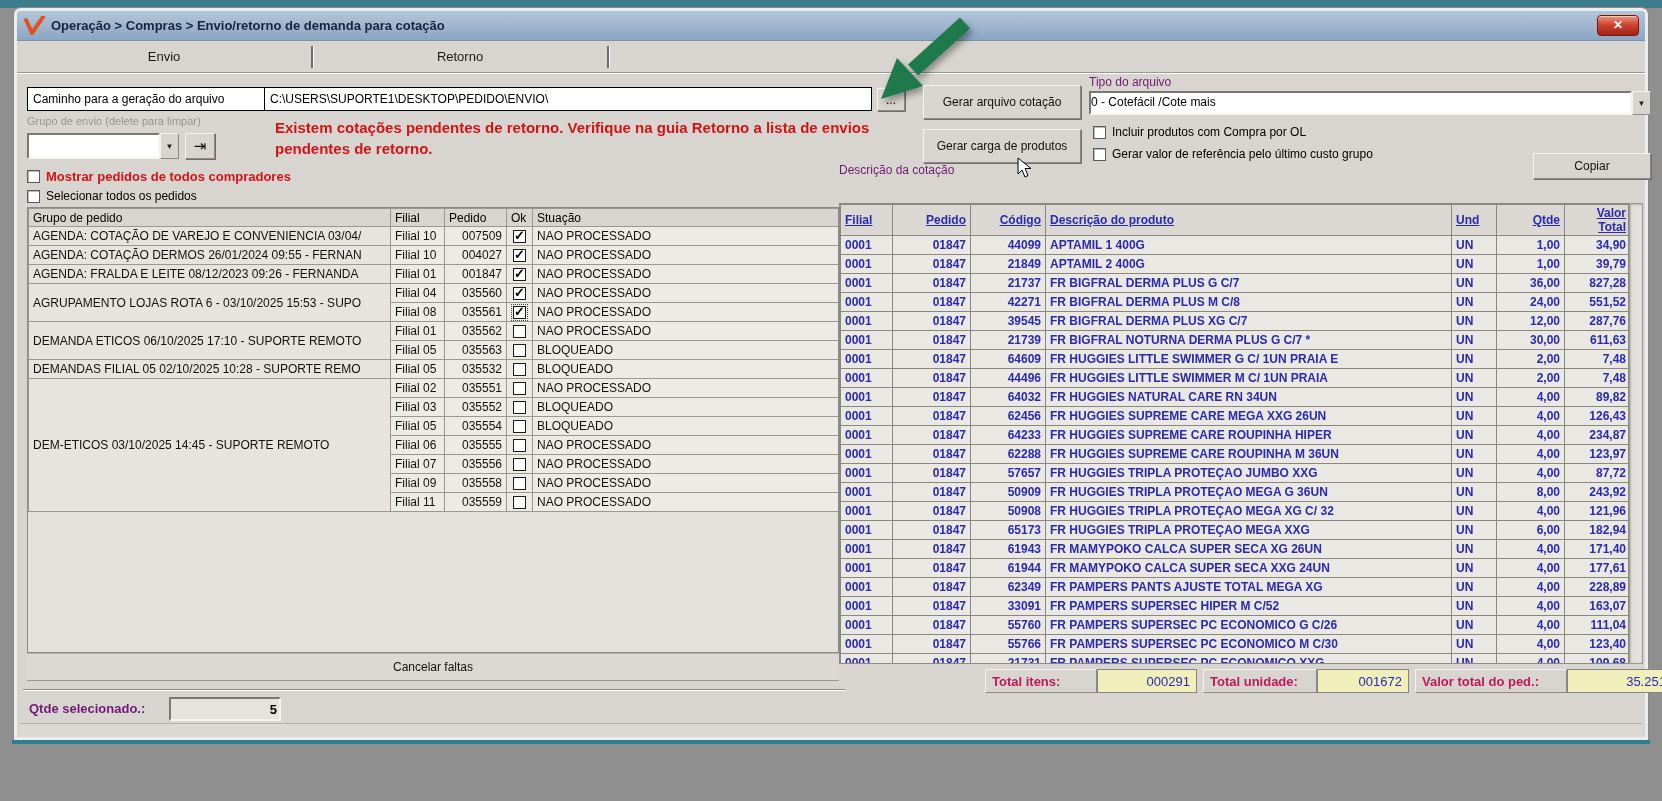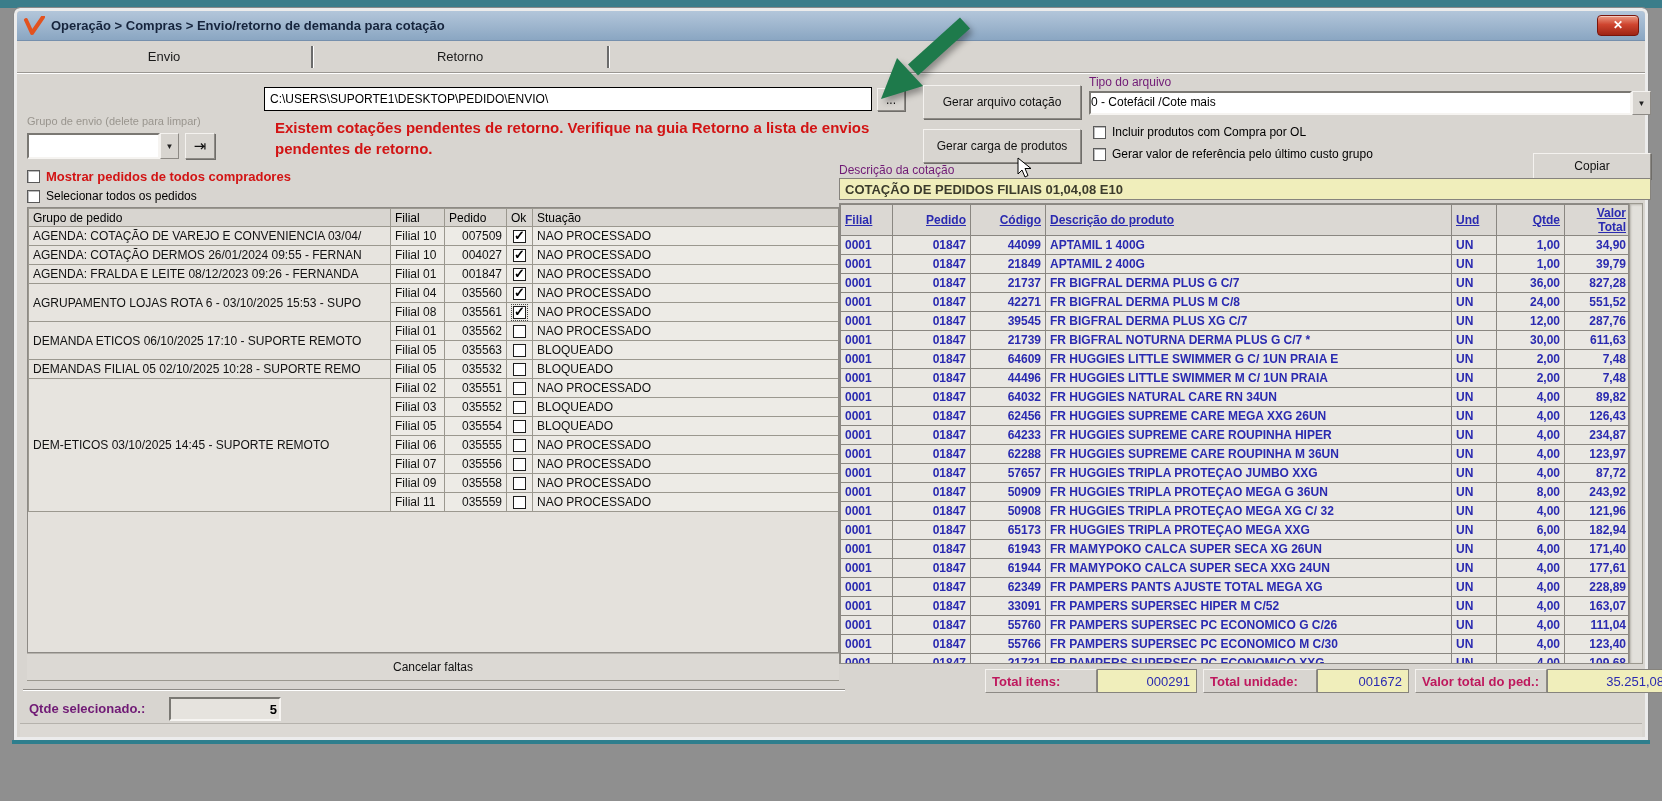--- a/index.html
+++ b/index.html
@@ -110,20 +110,21 @@
     <div class="closebtn"><span>✕</span></div>
   </div>
 
   <div class="tabbar">
     <div class="tab">Envio</div>
     <div class="tabsep"></div>
     <div class="tab">Retorno</div>
     <div class="tabsep"></div>
   </div>
 
+  <div class="cellbox" style="left:10px; top:76px; width:238px; height:24px;">Caminho para a geração do arquivo</div>
   <div class="cellbox" style="left:247px; top:76px; width:608px; height:24px;">C:\USERS\SUPORTE1\DESKTOP\PEDIDO\ENVIO\</div>
   <div class="btn" style="left:860px; top:77px; width:28px; height:23px;">...</div>
 
   <svg class="green-arrow" width="130" height="100" viewBox="0 0 130 100">
     <path d="M118 8 L66 55" stroke="#1e7a4b" stroke-width="15" stroke-linecap="butt"></path>
     <polygon points="34,84 50,43 76,71" fill="#1e7a4b"></polygon>
   </svg>
 
   <div class="btn accel" style="left:906px; top:74px; width:158px; height:34px;">Gerar arquivo cotação</div>
   <div class="btn" style="left:906px; top:118px; width:158px; height:34px;">Gerar carga de produtos</div>
@@ -290,21 +291,20 @@
   </div>
 
   <div class="cancelband" style="left:10px; top:642px; width:812px; height:28px;">Cancelar faltas</div>
 
   <div class="groove" style="left:6px; top:678px; width:822px;"></div>
 
   <div class="lbl" style="left:12px; top:690px; font-size:13px; font-weight:bold;">Qtde selecionado.:</div>
   <div class="qtdefield" style="left:152px; top:686px; width:112px; height:24px;">5</div>
 
   <div class="lbl" style="left:822px; top:152px;">Descrição da cotação</div>
-  <div class="yellowfield" style="left:822px; top:167px; width:812px; height:22px;">COTAÇÃO DE PEDIDOS FILIAIS 01,04,08 E10</div>
 
   <div class="gridwrap" style="left:822px; top:192px; width:790px; height:461px;">
     <table class="rg">
       <colgroup>
           <col style="width:52px">
           <col style="width:78px">
           <col style="width:75px">
           <col style="width:406px">
           <col style="width:45px">
           <col style="width:68px">
@@ -534,20 +534,20 @@
   </div>
   <div class="scrolltrack" style="left:1612px; top:192px; height:461px;"></div>
 
   <div class="totals">
     <div class="tlabel" style="width:112px;">Total itens:</div>
     <div class="tval" style="width:100px;">000291</div>
     <div class="tgap"></div>
     <div class="tlabel" style="width:114px;">Total unidade:</div>
     <div class="tval" style="width:92px;">001672</div>
     <div class="tgap"></div>
-    <div class="tlabel" style="width:132px;">Valor total do ped.:</div>
+    <div class="tlabel" style="width:152px;">Valor total do ped.:</div>
     <div class="tval" style="width:124px;">35.251,08</div>
   </div>
 
   <div class="footerstrip"></div>
 </div>
 
 <div class="teal-bottom"></div>
 
 </body></html>

